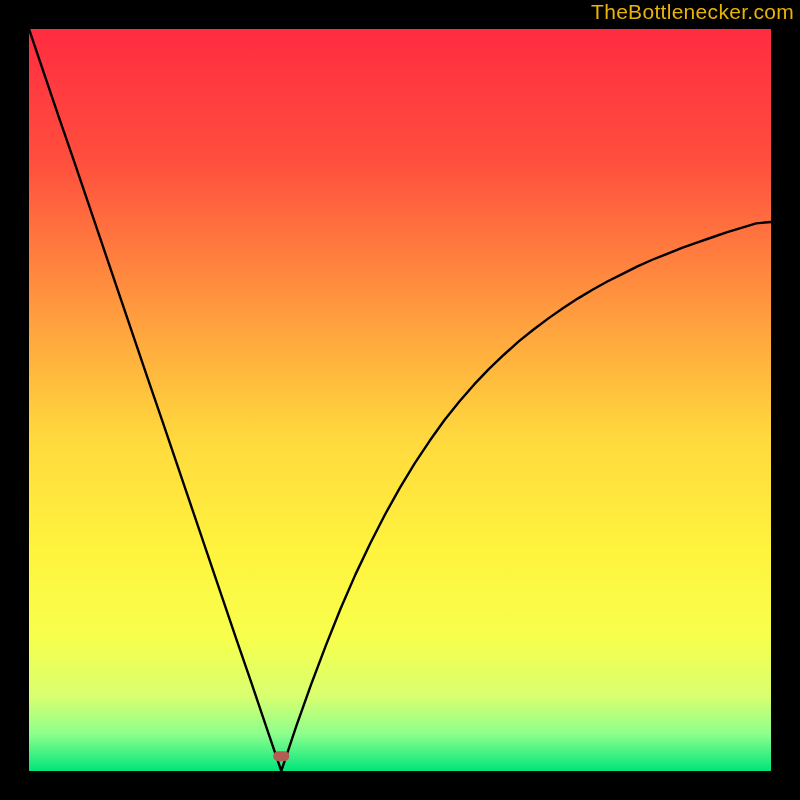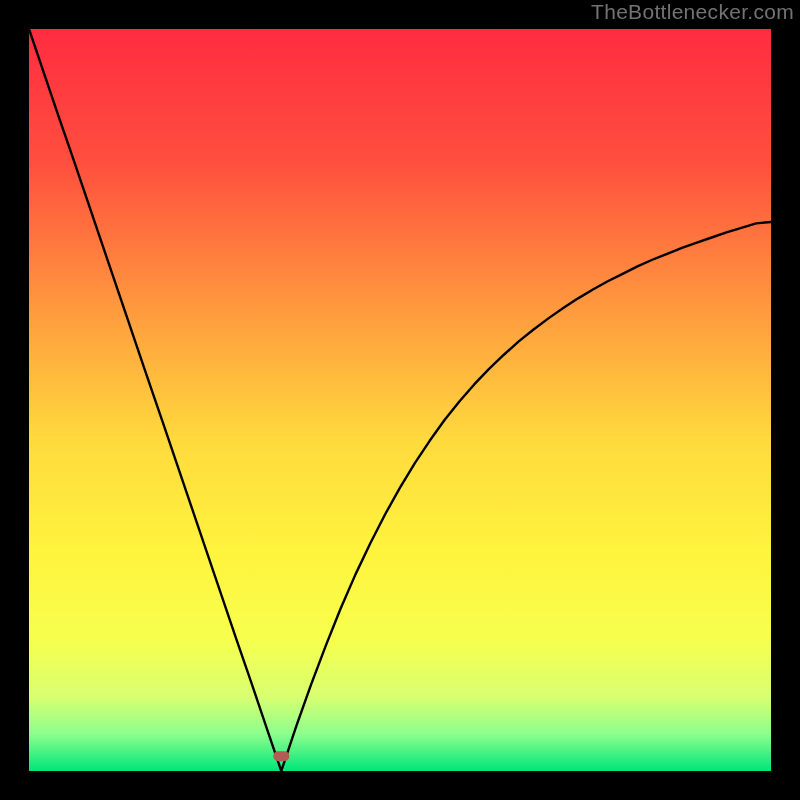--- a/index.html
+++ b/index.html
@@ -27,21 +27,21 @@
   }
   .plot svg {
     display: block;
     width: 100%;
     height: 100%;
   }
   .watermark {
     position: absolute;
     top: 0;
     right: 6px;
-    color: #737373;
+    color: #eab308;
     font-size: 21px;
     letter-spacing: 0.3px;
     font-weight: 400;
     user-select: none;
     font-family: Arial, Helvetica, sans-serif;
   }
 </style>
 </head>
 <body>
 

